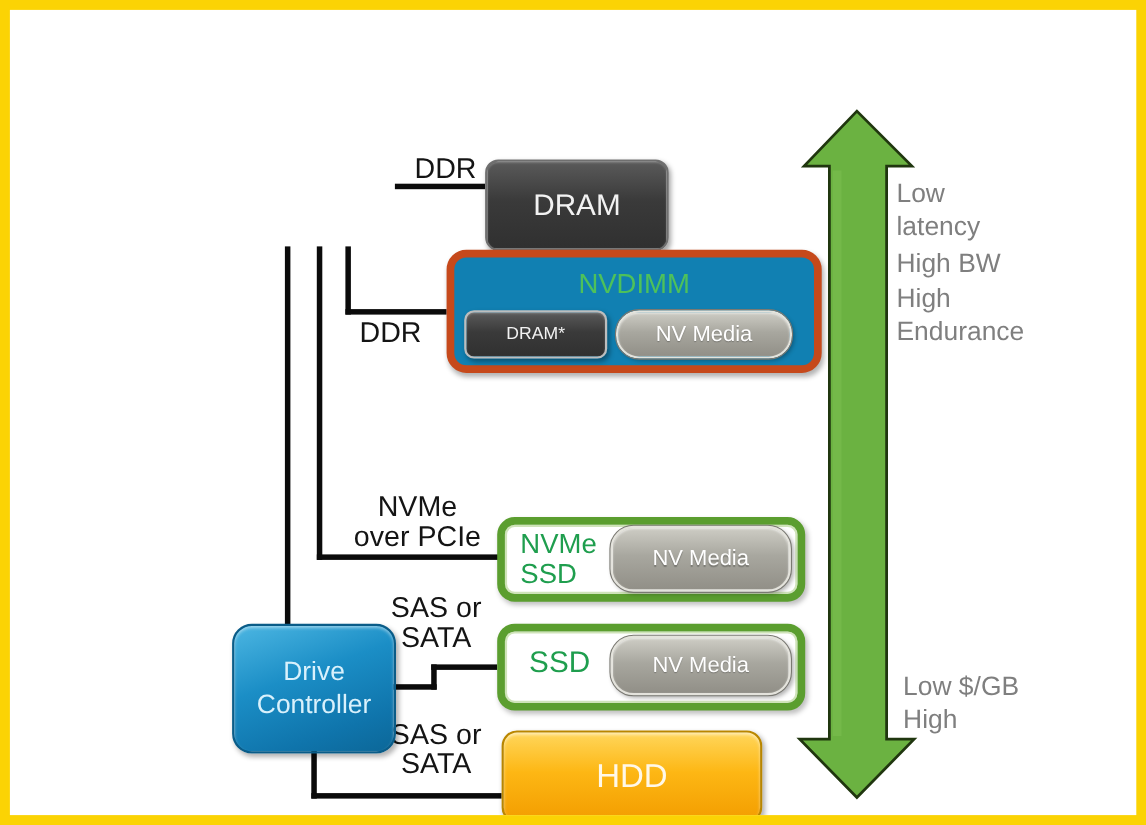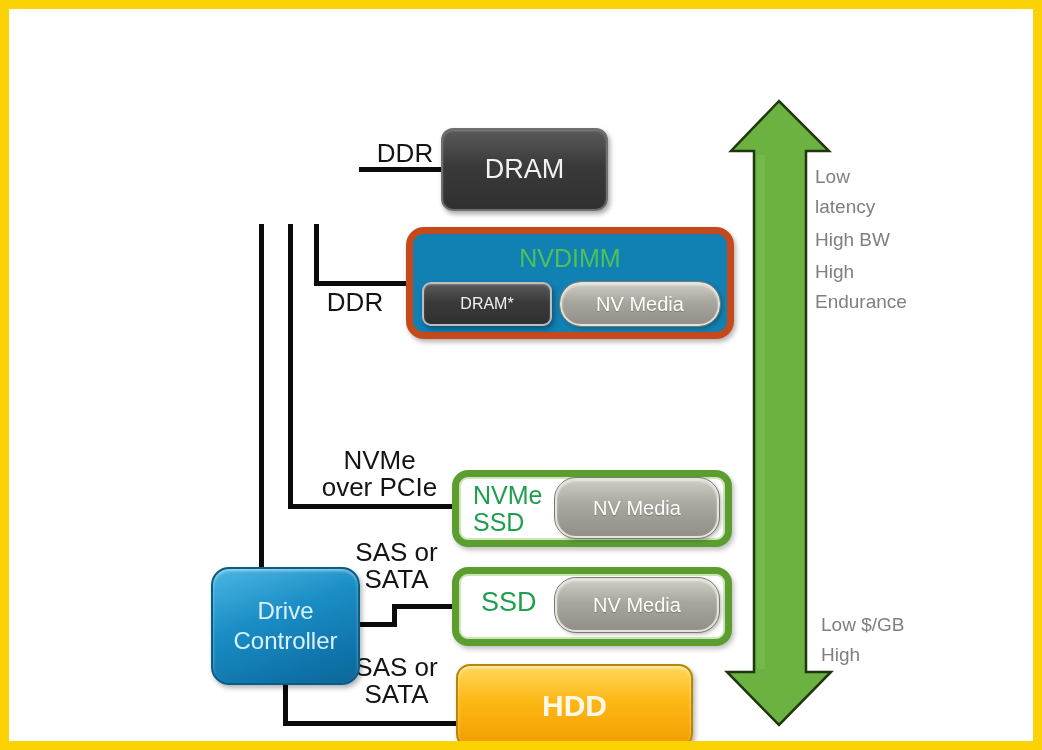--- a/index.html
+++ b/index.html
@@ -47,52 +47,53 @@
     color:#ffffff;font-size:20px;
     text-shadow:0 1px 1px rgba(0,0,0,0.25);
   }
 
   
   .nvdimm{
     background:#1180b2;
     border:7px solid #C6491B;
     border-radius:18px;
     box-shadow:2px 3px 5px rgba(0,0,0,0.30);
+    padding-left:13px;
   }
 
   
   .green-box{
     background:#ffffff;
     border:7px solid #5B9E2F;
     border-radius:16px;
     box-shadow:2px 3px 5px rgba(0,0,0,0.25), inset 0 0 0 2px #cfe3b9;
   }
 
   
   .box-hdd{
     background:linear-gradient(180deg,#ffd65b 0%,#fdb714 45%,#f39d00 100%);
     border:2px solid #a67republic00;
     border:2px solid #b98600;
     border-radius:14px;
     box-shadow:2px 3px 5px rgba(0,0,0,0.30), inset 0 2px 3px rgba(255,255,255,0.55);
     display:flex;align-items:center;justify-content:center;
-    color:#fff8e8;font-size:30px;font-weight:bold;
+    color:#fff8e8;font-size:30px;
   }
 
   
   .line{background:#0b0b0b;}
 
   
   .edge-label{
     color:#141414;font-size:26px;line-height:27px;
     text-align:center;white-space:pre-line;
   }
 
   
-  .gray-label{color:#7f7f7f;font-size:19px;line-height:30px;}
+  .gray-label{color:#7f7f7f;font-size:24px;line-height:30px;}
 
   .nvdimm-title{color:#4ec15a;font-size:25px;text-align:center;}
   .green-text{color:#1f9e4e;font-size:25px;line-height:27px;}
   .ssd-text{color:#1f9e4e;font-size:27px;}
   .dram-label{font-size:27px;}
   .dram-star-label{font-size:16px;}
 </style>
 </head>
 <body>
 
@@ -118,21 +119,21 @@
   <div class="abs edge-label" style="left:356px;top:131px;width:80px;">DDR</div>
   <div class="abs edge-label" style="left:308px;top:280px;width:76px;">DDR</div>
   <div class="abs edge-label" style="left:298px;top:438px;width:145px;">NVMe
 over PCIe</div>
   <div class="abs edge-label" style="left:340px;top:530px;width:95px;">SAS or
 SATA</div>
   <div class="abs edge-label" style="left:340px;top:645px;width:95px;">SAS or
 SATA</div>
 
 
-  <div class="abs box-dark" style="left:432px;top:119px;width:163px;height:79px;">
+  <div class="abs box-dark" style="left:432px;top:136px;width:163px;height:79px;">
     <span class="dram-label">DRAM</span>
   </div>
 
   <div class="abs nvdimm" style="left:397px;top:218px;width:314px;height:98px;">
     <div class="abs nvdimm-title" style="left:0;top:10px;width:100%;">NVDIMM</div>
     <div class="abs box-dark" style="left:9px;top:48px;width:126px;height:40px;border-radius:9px;border-color:#bdbdbd;">
       <span class="dram-star-label">DRAM*</span>
     </div>
     <div class="abs nv-media" style="left:147px;top:48px;width:156px;height:40px;">
       <span>NV Media</span>

